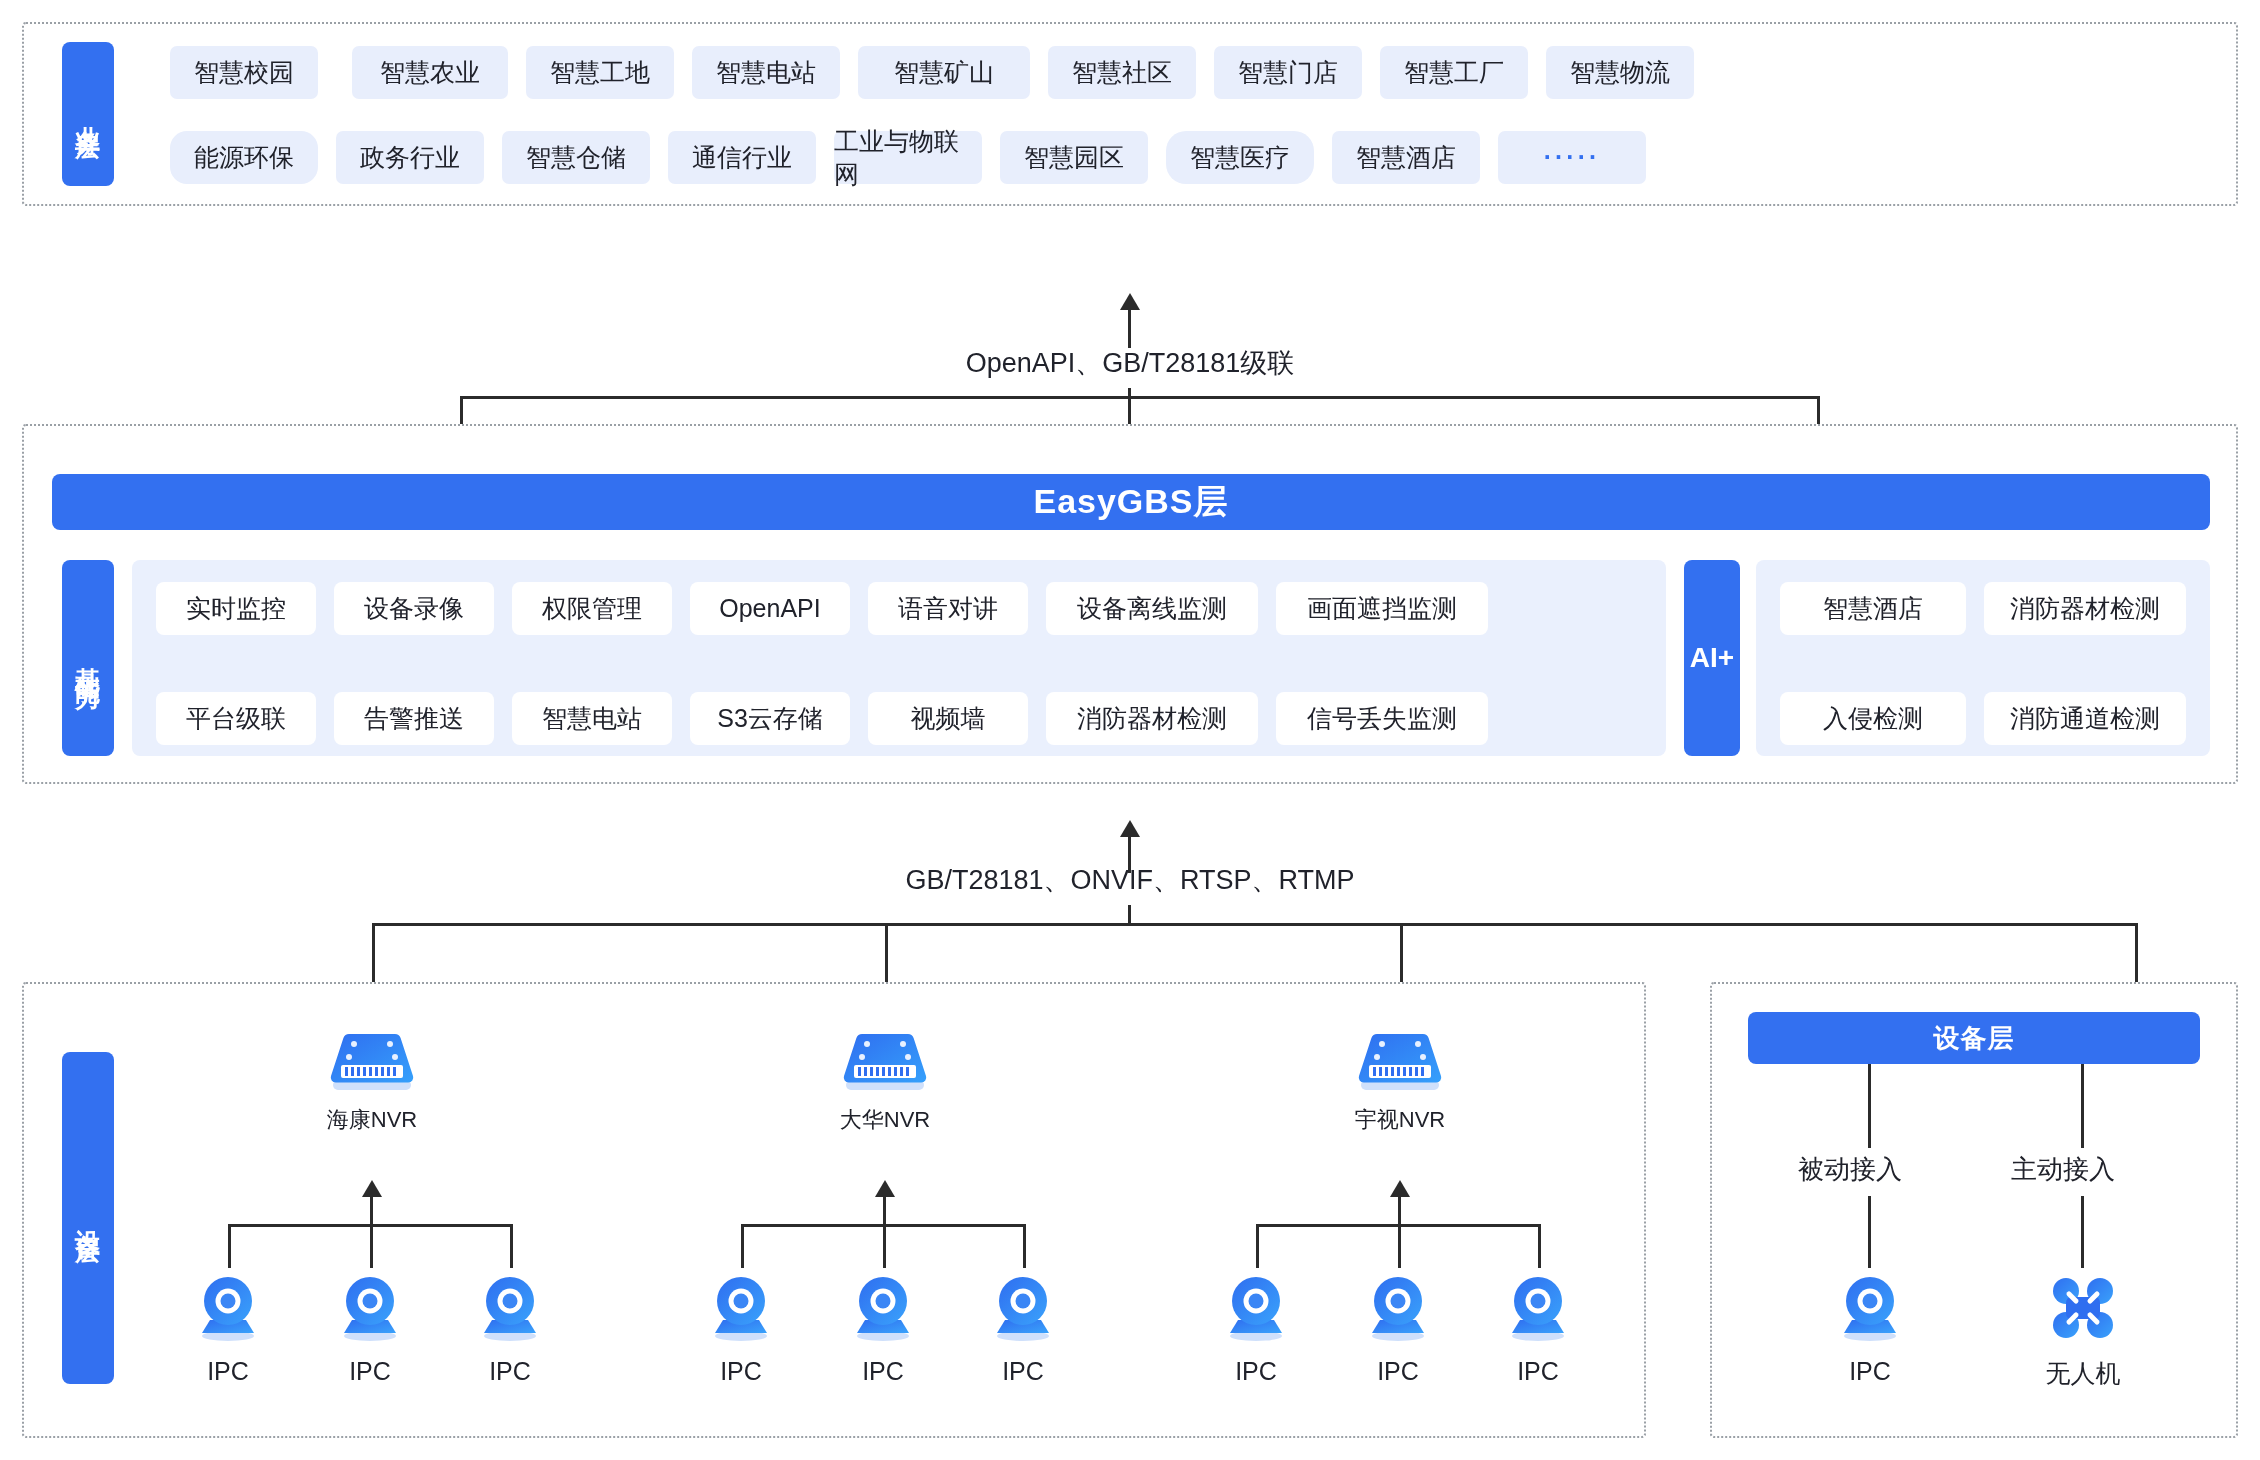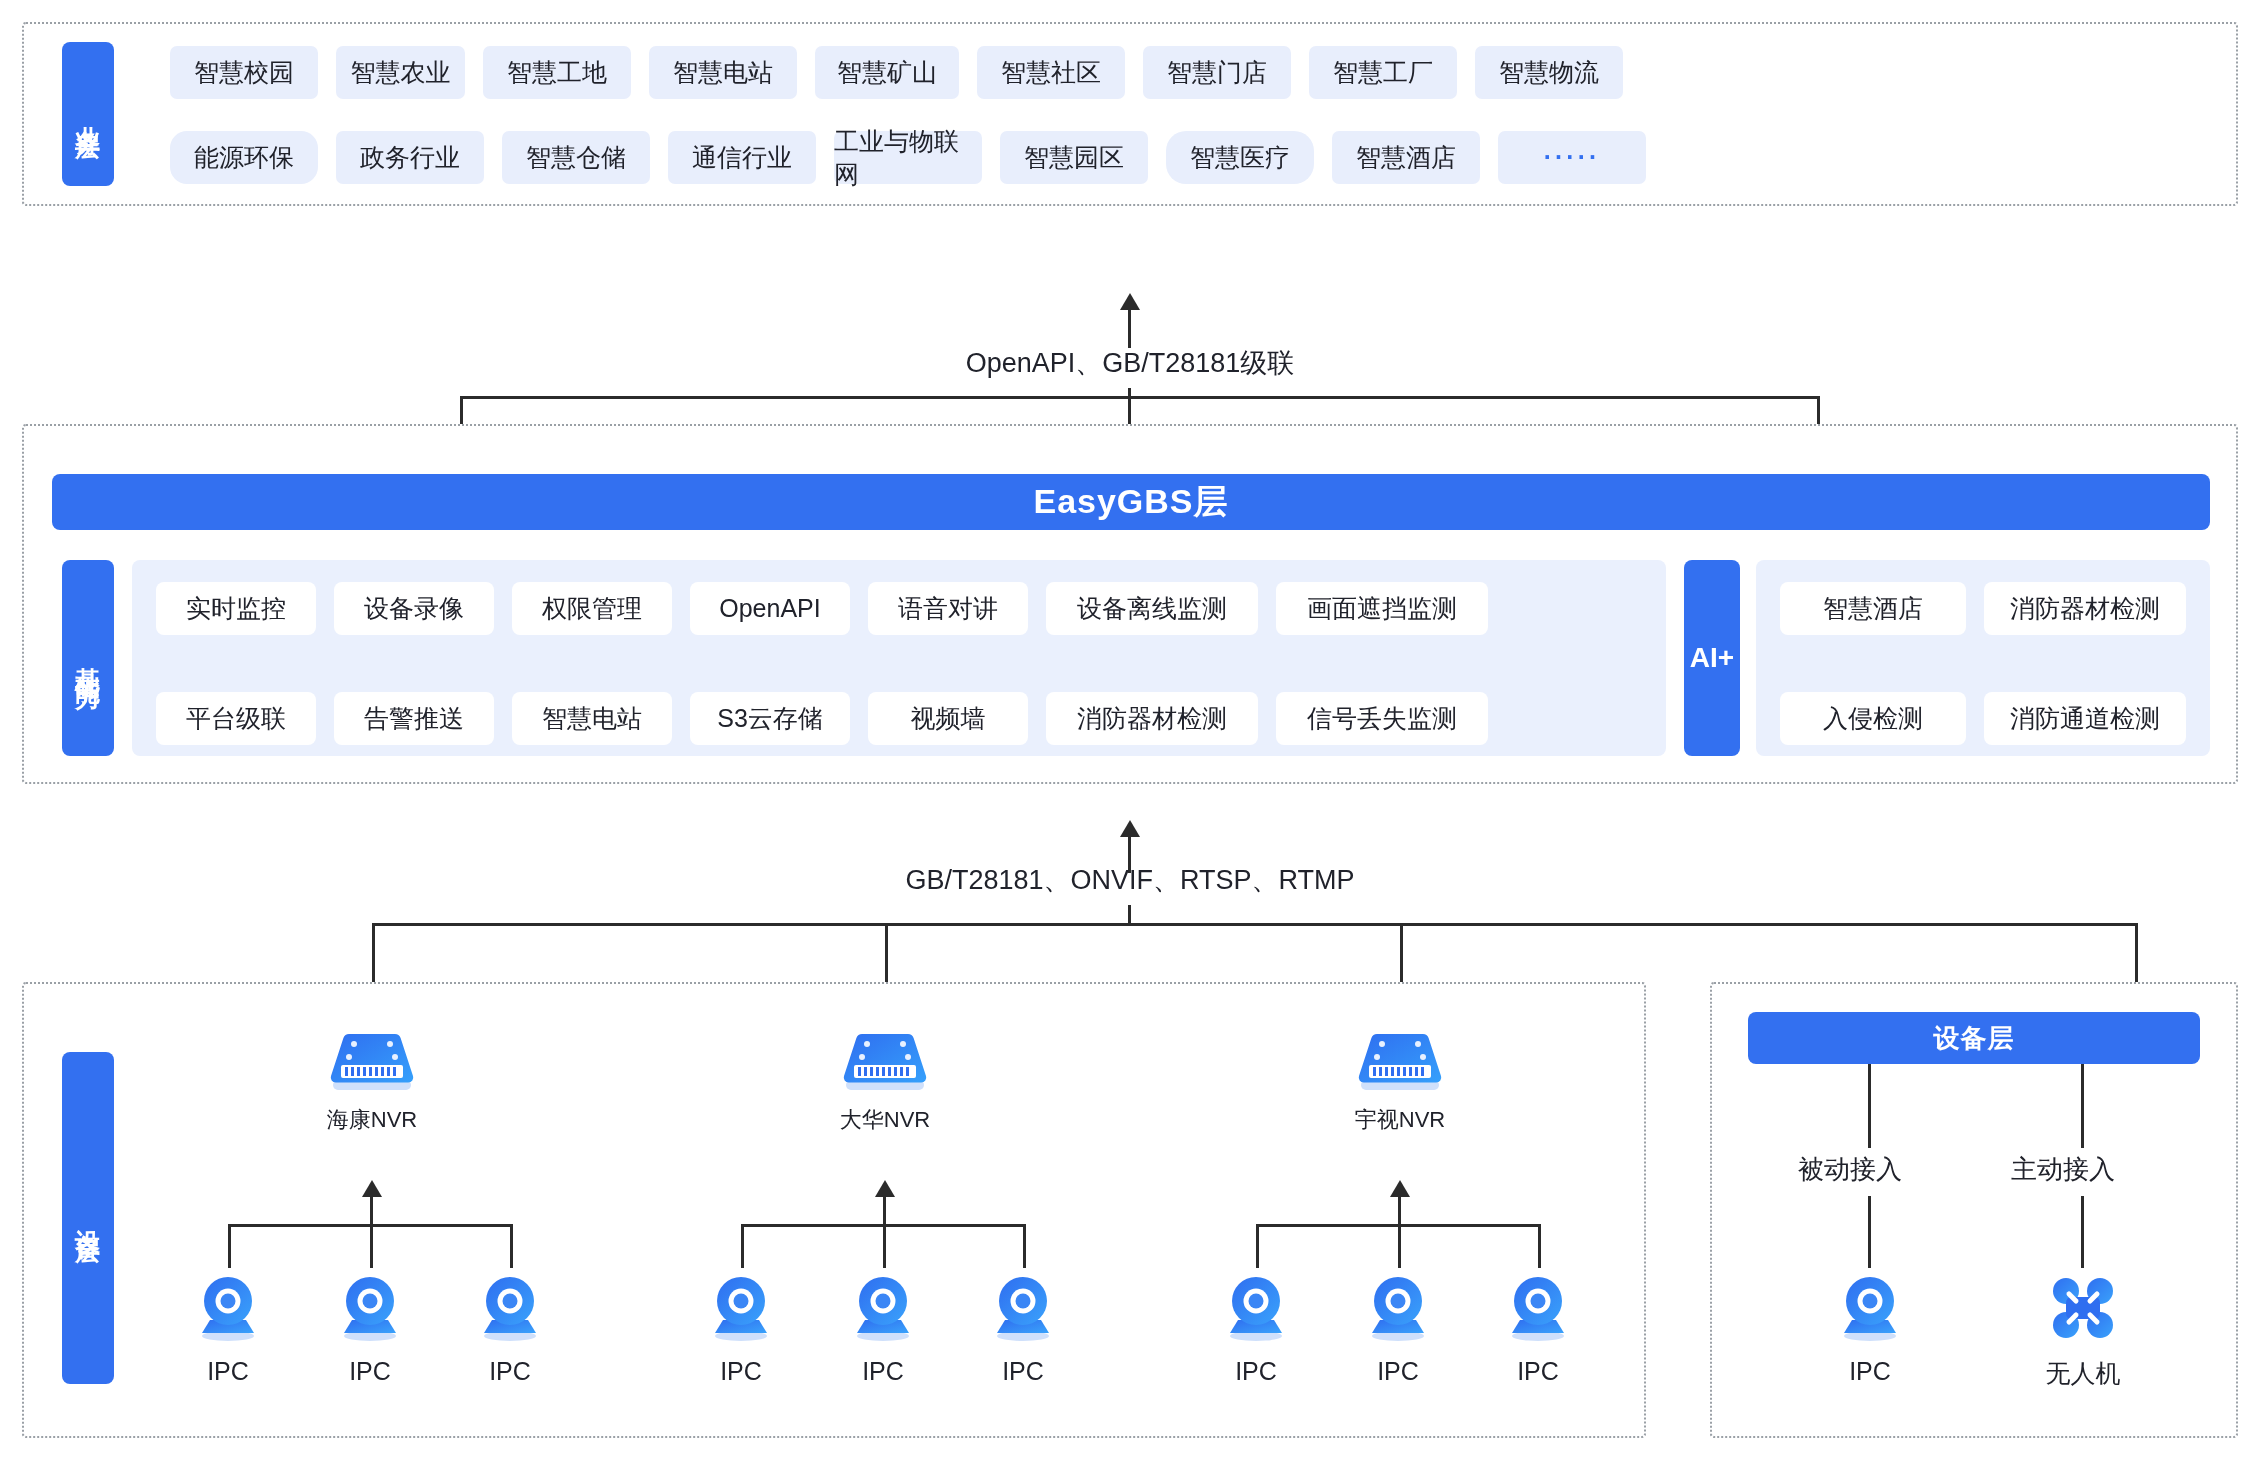--- a/index.html
+++ b/index.html
@@ -104,24 +104,24 @@
 <div class="canvas">
 
   <div class="dashed-box" style="left:22px;top:22px;width:2216px;height:184px;"></div>
 
   <div class="vbar" style="left:62px;top:42px;width:52px;height:144px;">
     <span>业务层</span>
   </div>
 
   <div class="row-chips" style="left:170px;top:46px;">
     <div class="chip" style="width:148px;">智慧校园</div>
-    <div class="chip" style="width:129px;">智慧农业</div>
+    <div class="chip" style="width:156px;margin-left:16px;">智慧农业</div>
     <div class="chip" style="width:148px;">智慧工地</div>
     <div class="chip" style="width:148px;">智慧电站</div>
-    <div class="chip" style="width:144px;">智慧矿山</div>
+    <div class="chip" style="width:172px;">智慧矿山</div>
     <div class="chip" style="width:148px;">智慧社区</div>
     <div class="chip" style="width:148px;">智慧门店</div>
     <div class="chip" style="width:148px;">智慧工厂</div>
     <div class="chip" style="width:148px;">智慧物流</div>
   </div>
 
   <div class="row-chips" style="left:170px;top:131px;">
     <div class="chip" style="width:148px;border-radius:17px;">能源环保</div>
     <div class="chip" style="width:148px;">政务行业</div>
     <div class="chip" style="width:148px;">智慧仓储</div>

